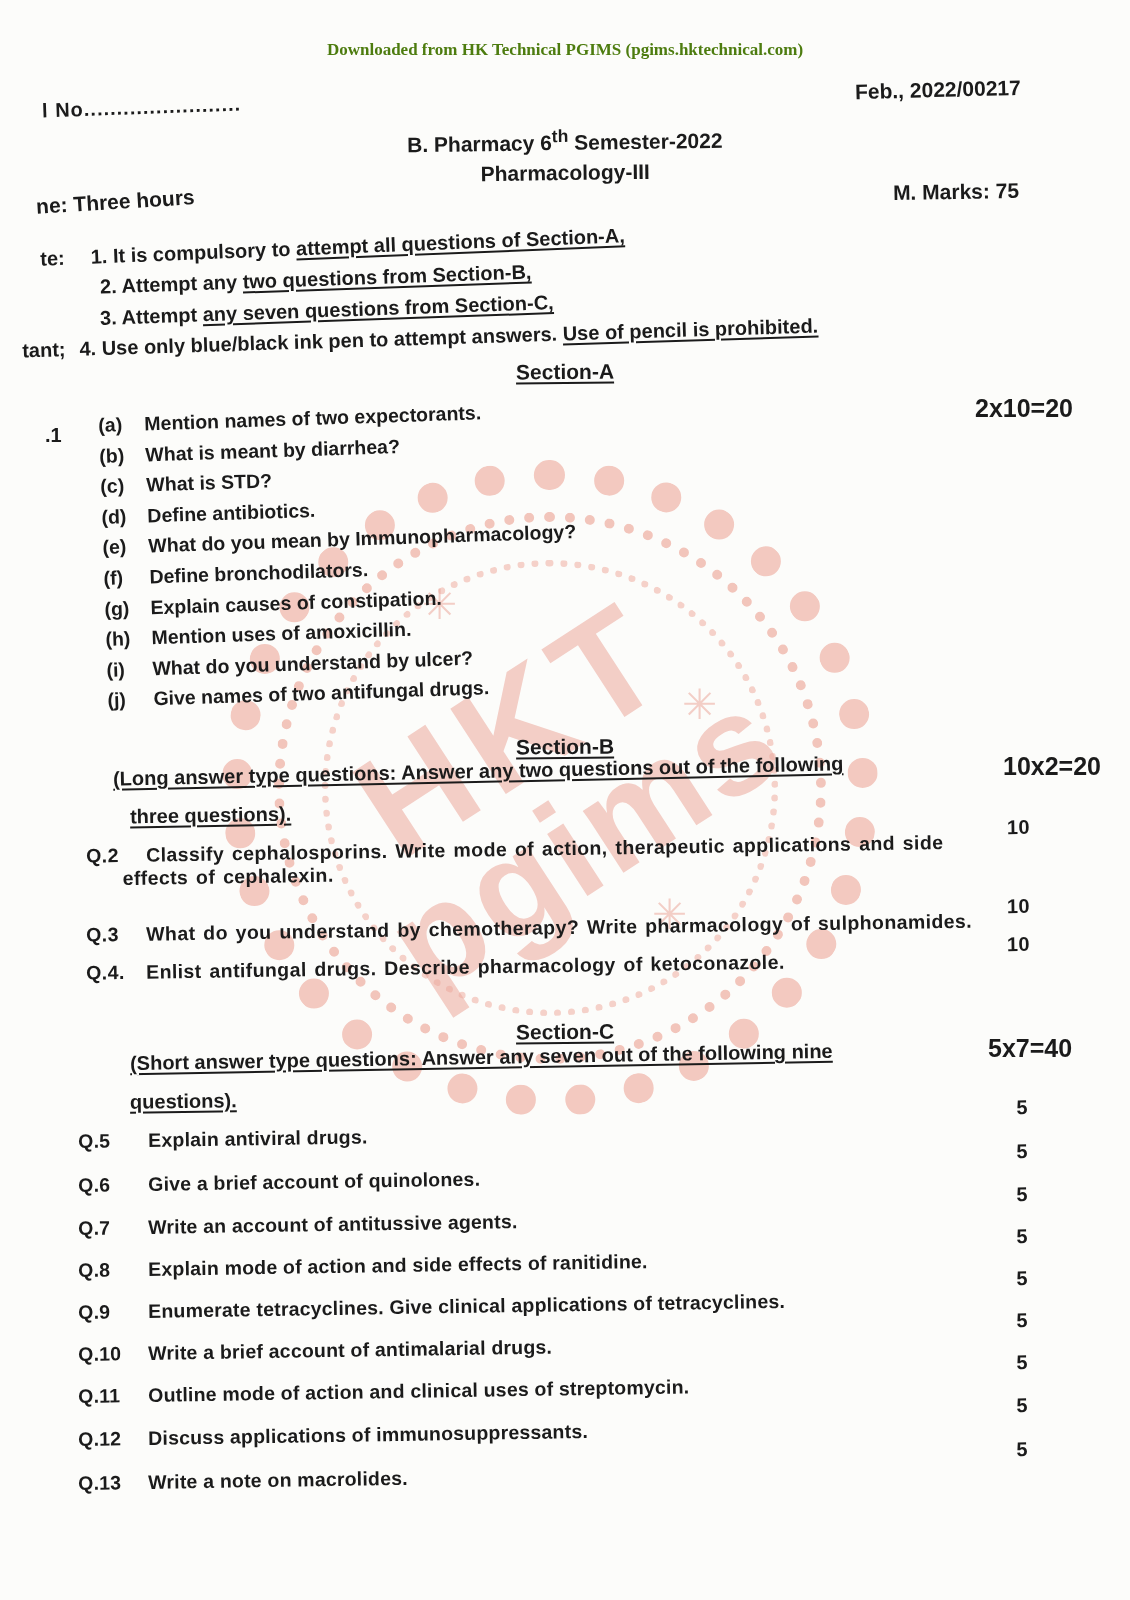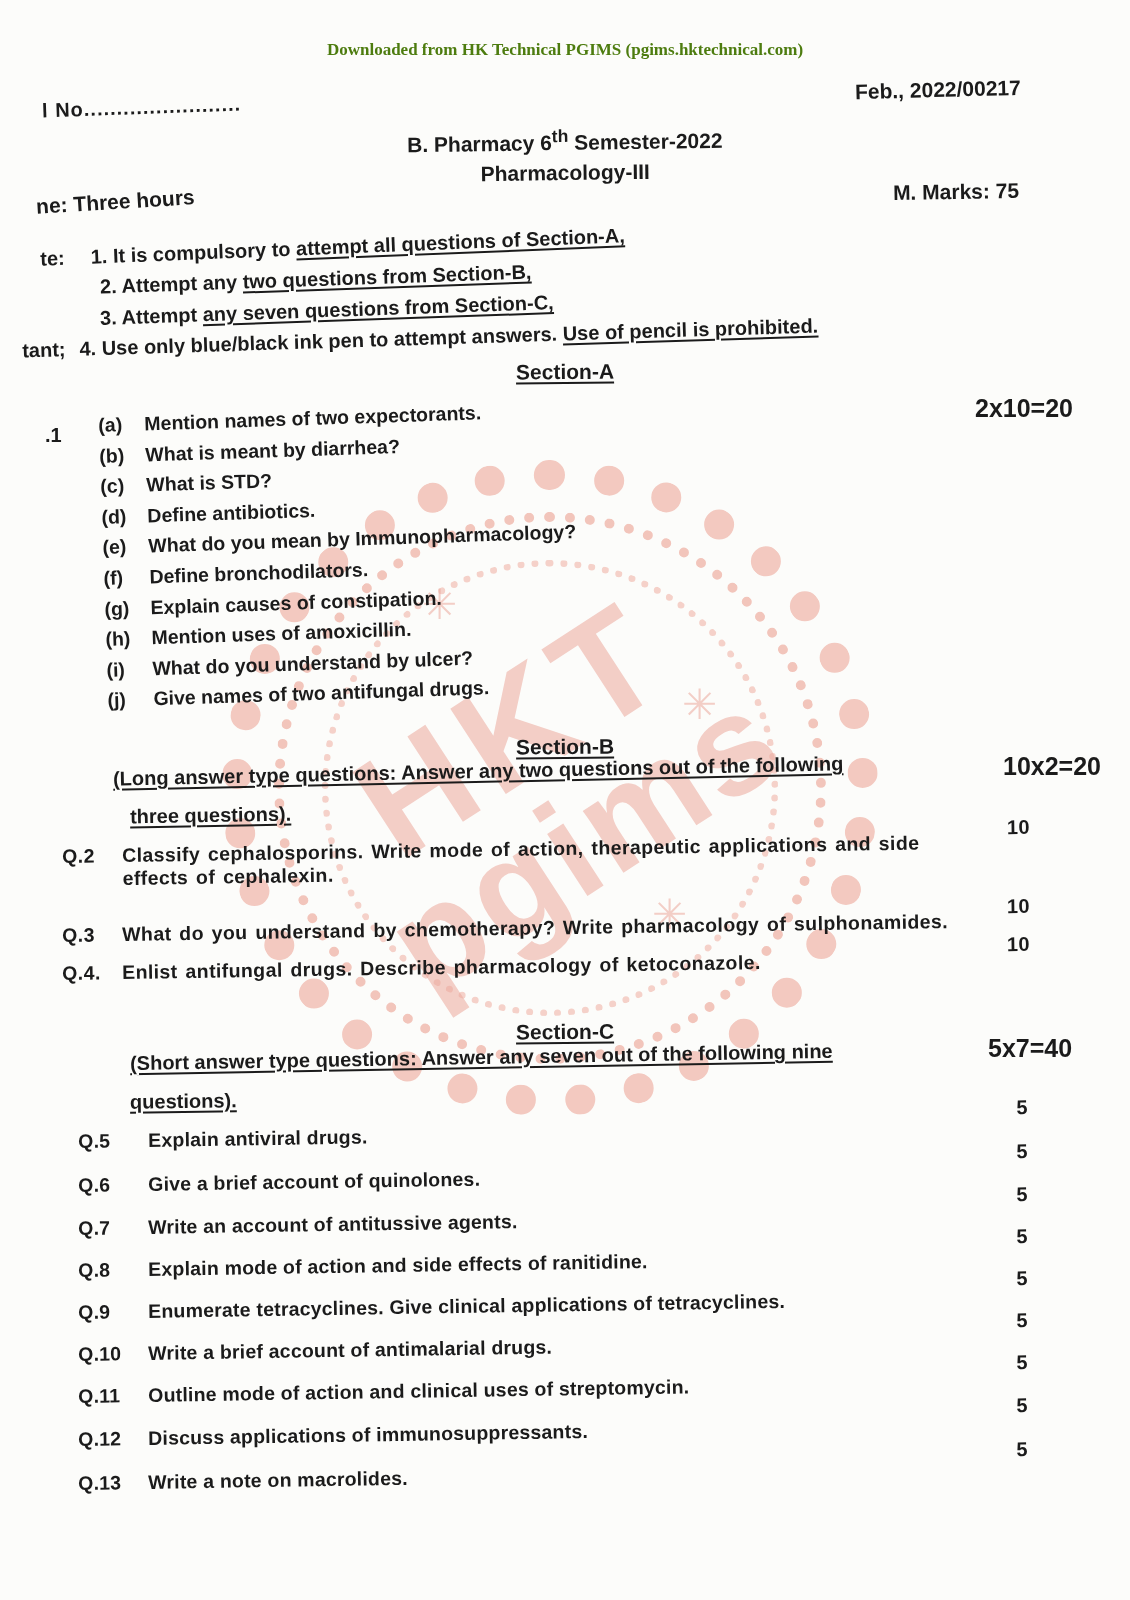--- a/index.html
+++ b/index.html
@@ -55,21 +55,21 @@
   .sb-intro2{top:804px;left:130px;font-size:20px;transform:rotate(-1deg);}
   .sc-intro1{top:1046px;left:130px;font-size:20px;transform:rotate(-1deg);}
   .sc-intro2{top:1090px;left:130px;font-size:20px;transform:rotate(-0.8deg);}
 
   .brow{
     position:absolute;left:62px;width:978px;z-index:2;
     transform:rotate(-0.9deg);transform-origin:left top;
     font-size:19.5px;font-weight:600;letter-spacing:.4px;word-spacing:2px;
     white-space:nowrap;
   }
-  .brow .no{display:inline-block;width:60px;font-weight:700;}
+  .brow .no{display:inline-block;width:60px;font-weight:700;margin-left:24px;}
   .brow .cont{margin-left:60px;}
   .brow .marks{position:absolute;right:10px;top:-14px;font-weight:700;font-size:20px;}
 
   .crow{
     position:absolute;left:78px;width:978px;z-index:2;
     transform:rotate(-0.9deg);transform-origin:left top;
     font-size:19.5px;font-weight:600;letter-spacing:.2px;
     white-space:nowrap;
   }
   .crow .no{display:inline-block;width:70px;font-weight:700;}

